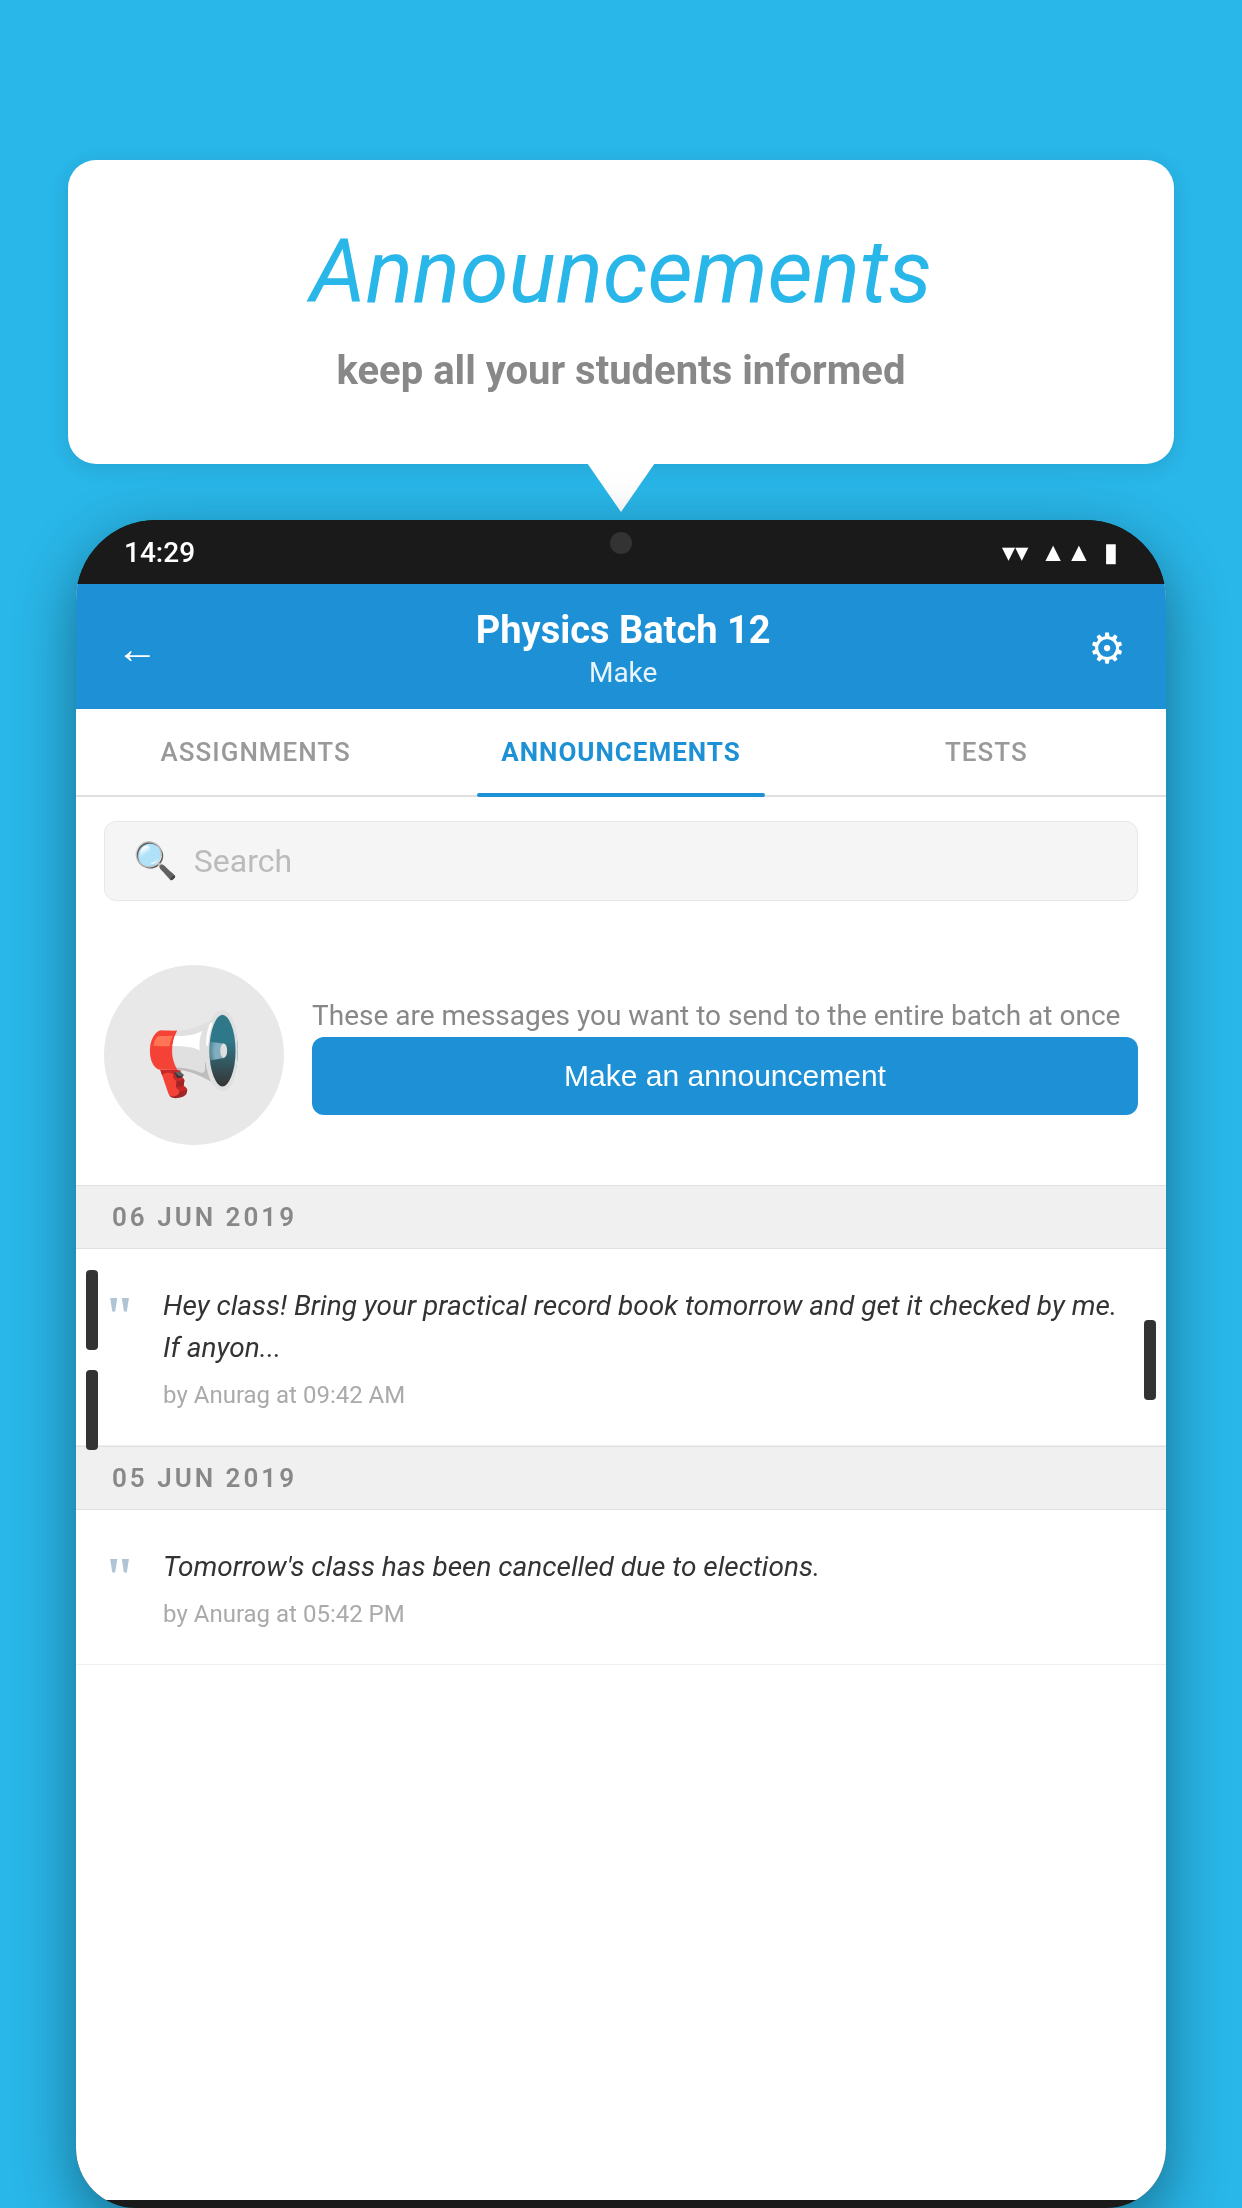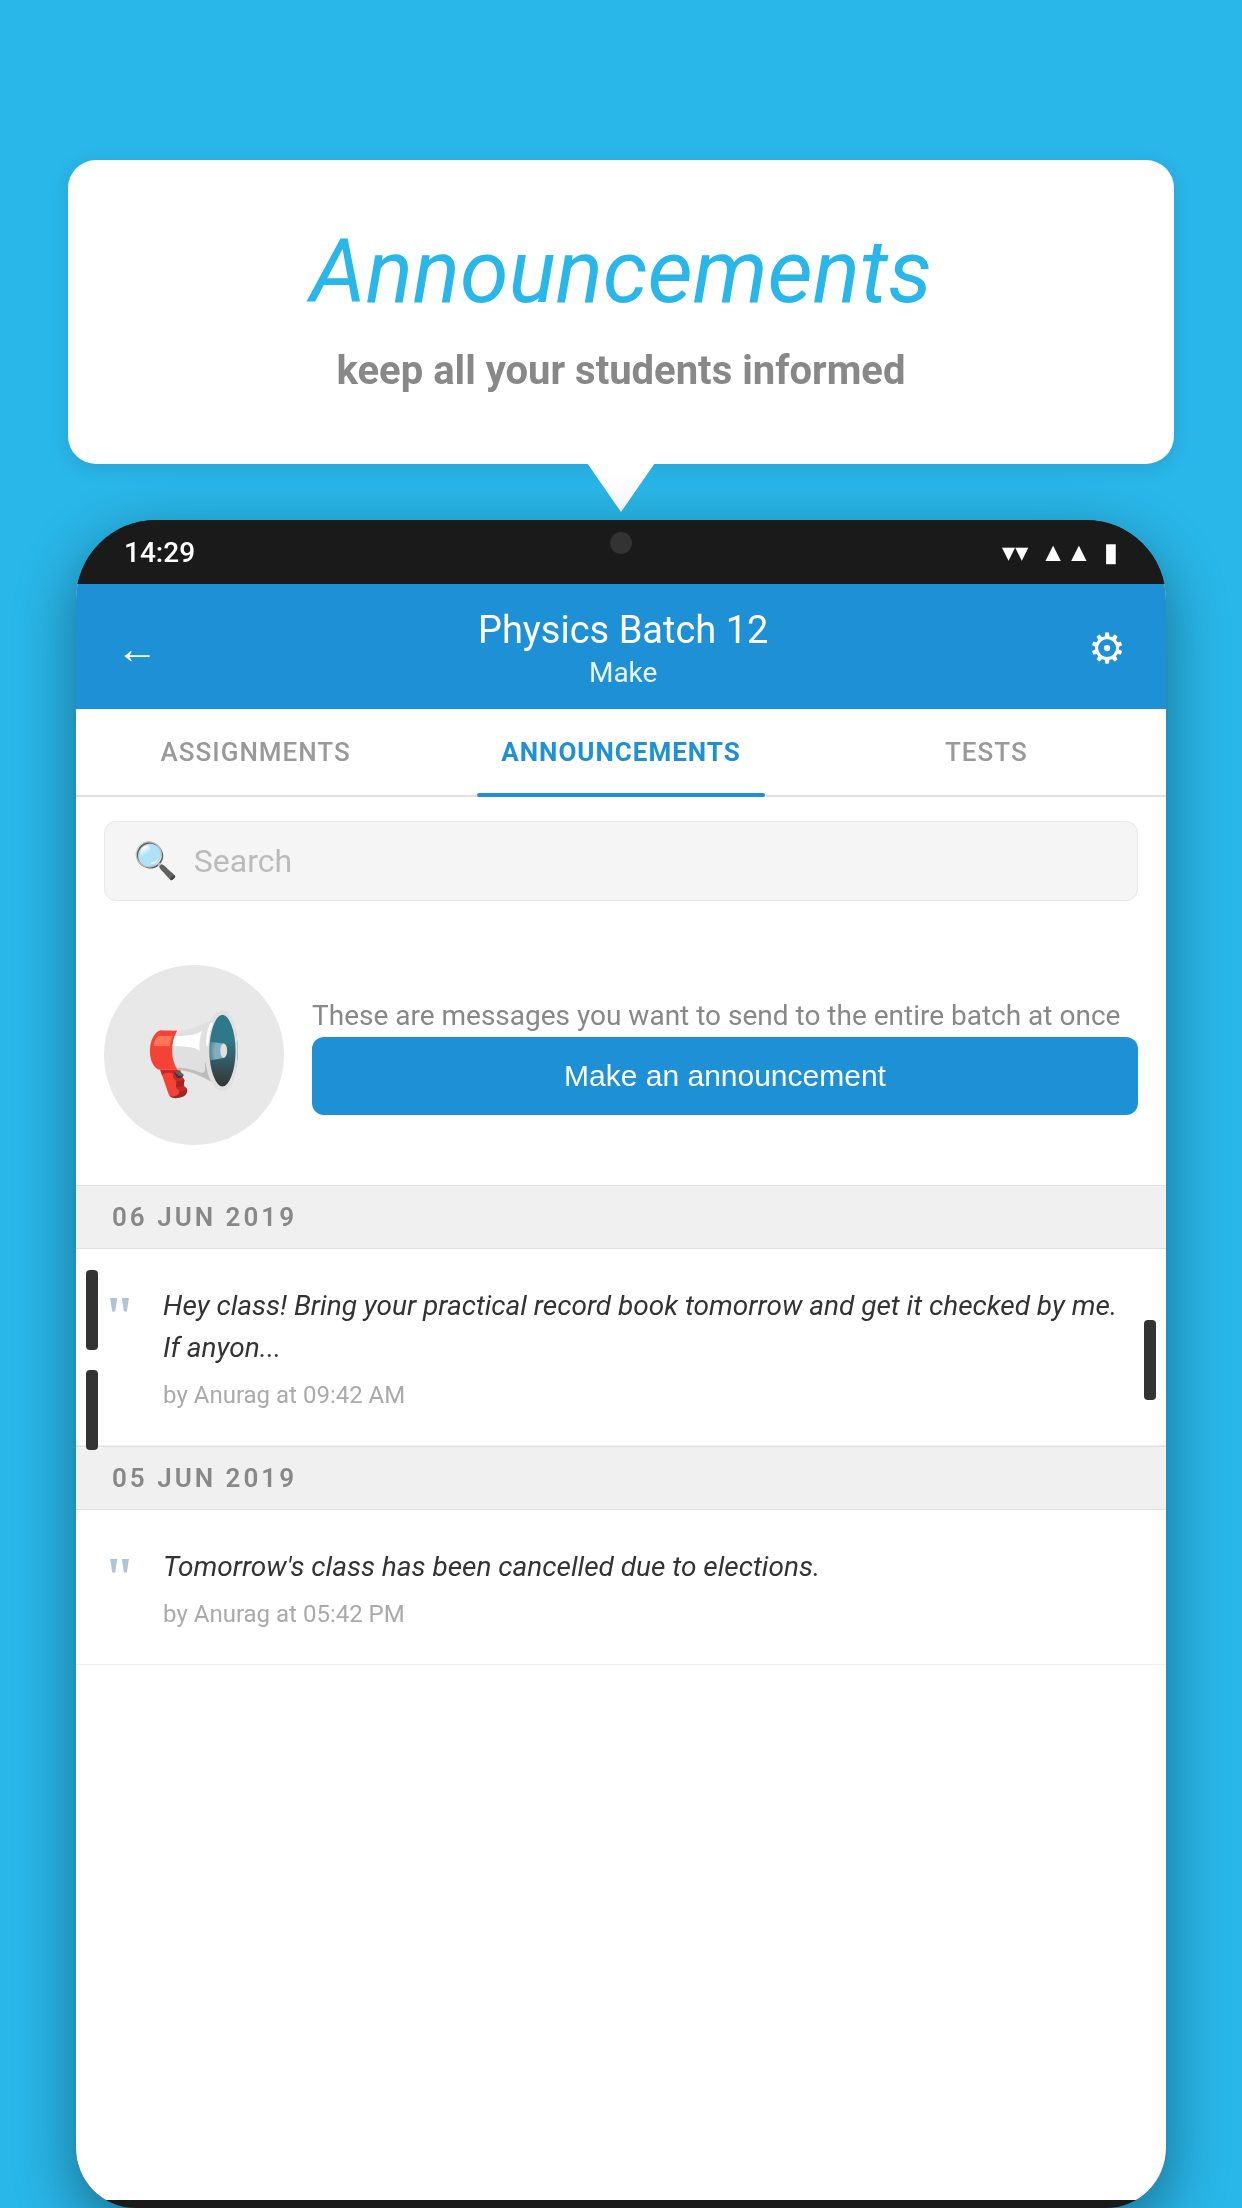--- a/index.html
+++ b/index.html
@@ -151,21 +151,21 @@
       color: white;
       cursor: pointer;
     }
 
     .header-title-area {
       text-align: center;
     }
 
     .header-batch-name {
       font-size: 38px;
-      font-weight: 400;
+      font-weight: 700;
       color: white;
     }
 
     .header-role {
       font-size: 28px;
       color: rgba(255,255,255,0.9);
       margin-top: 4px;
     }
 
     .settings-icon {

